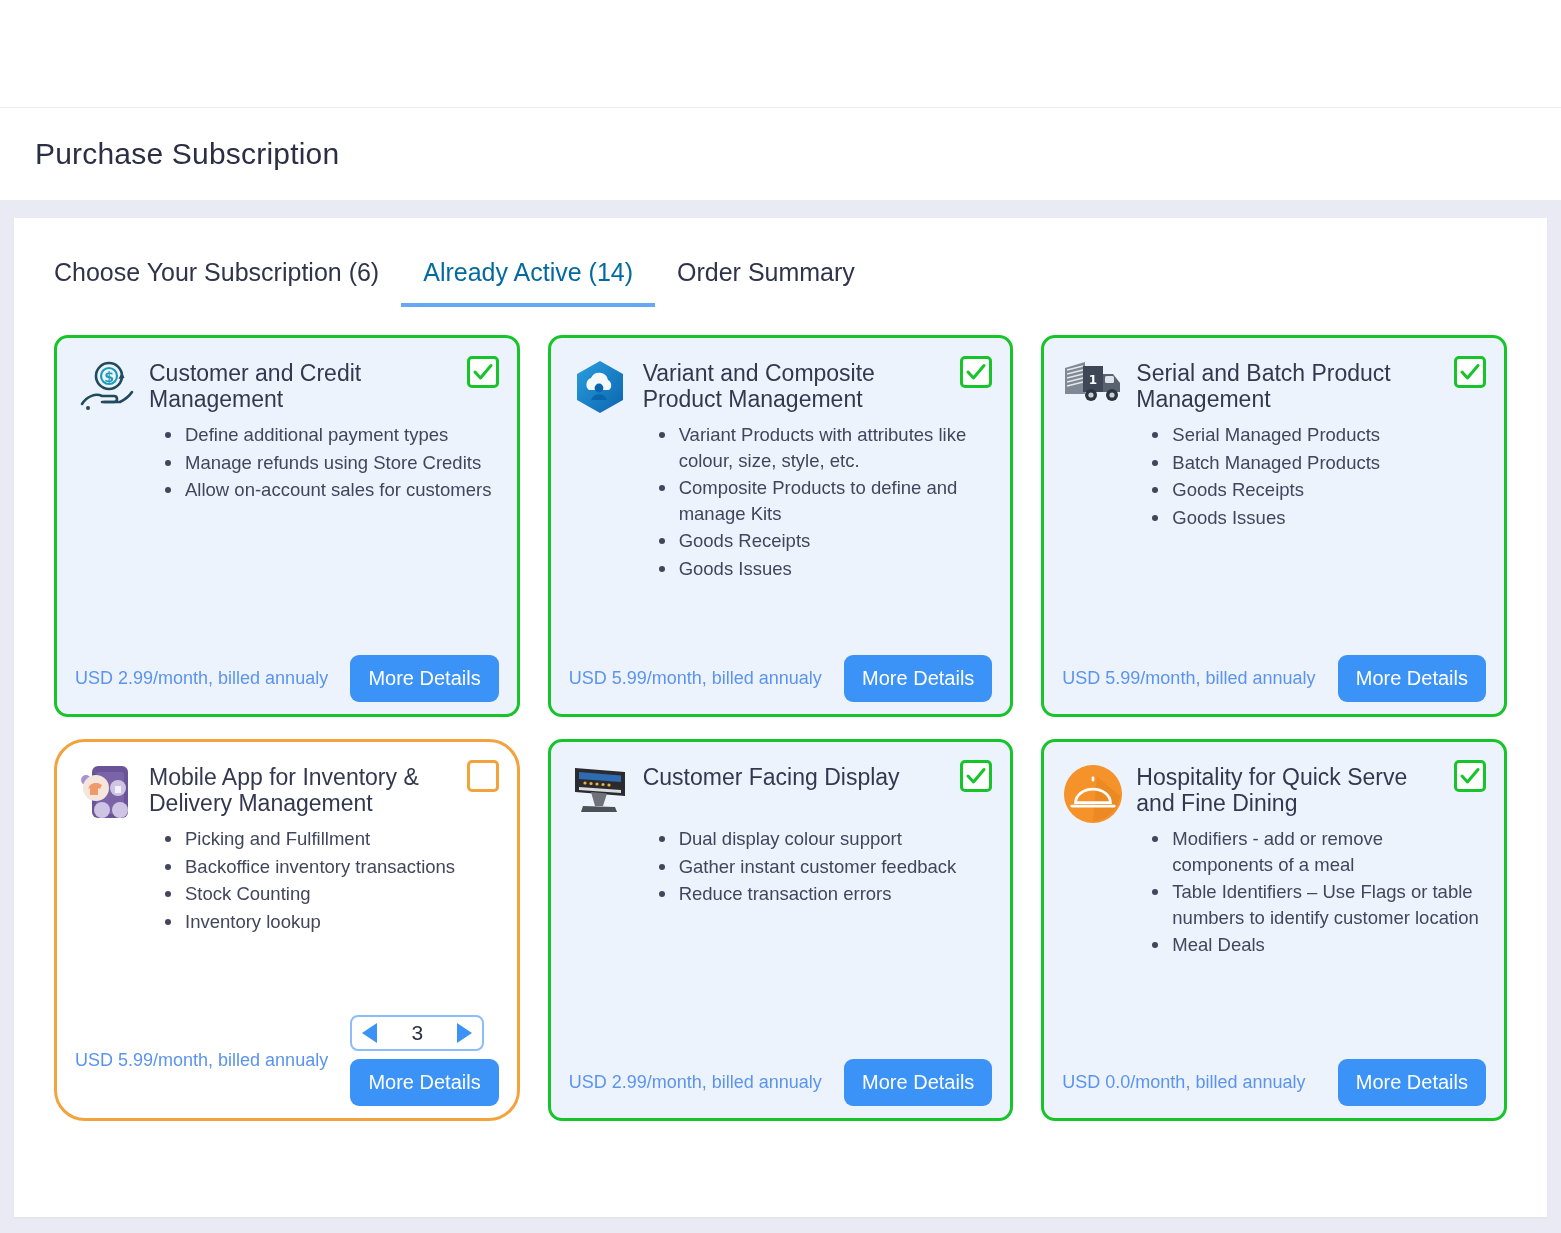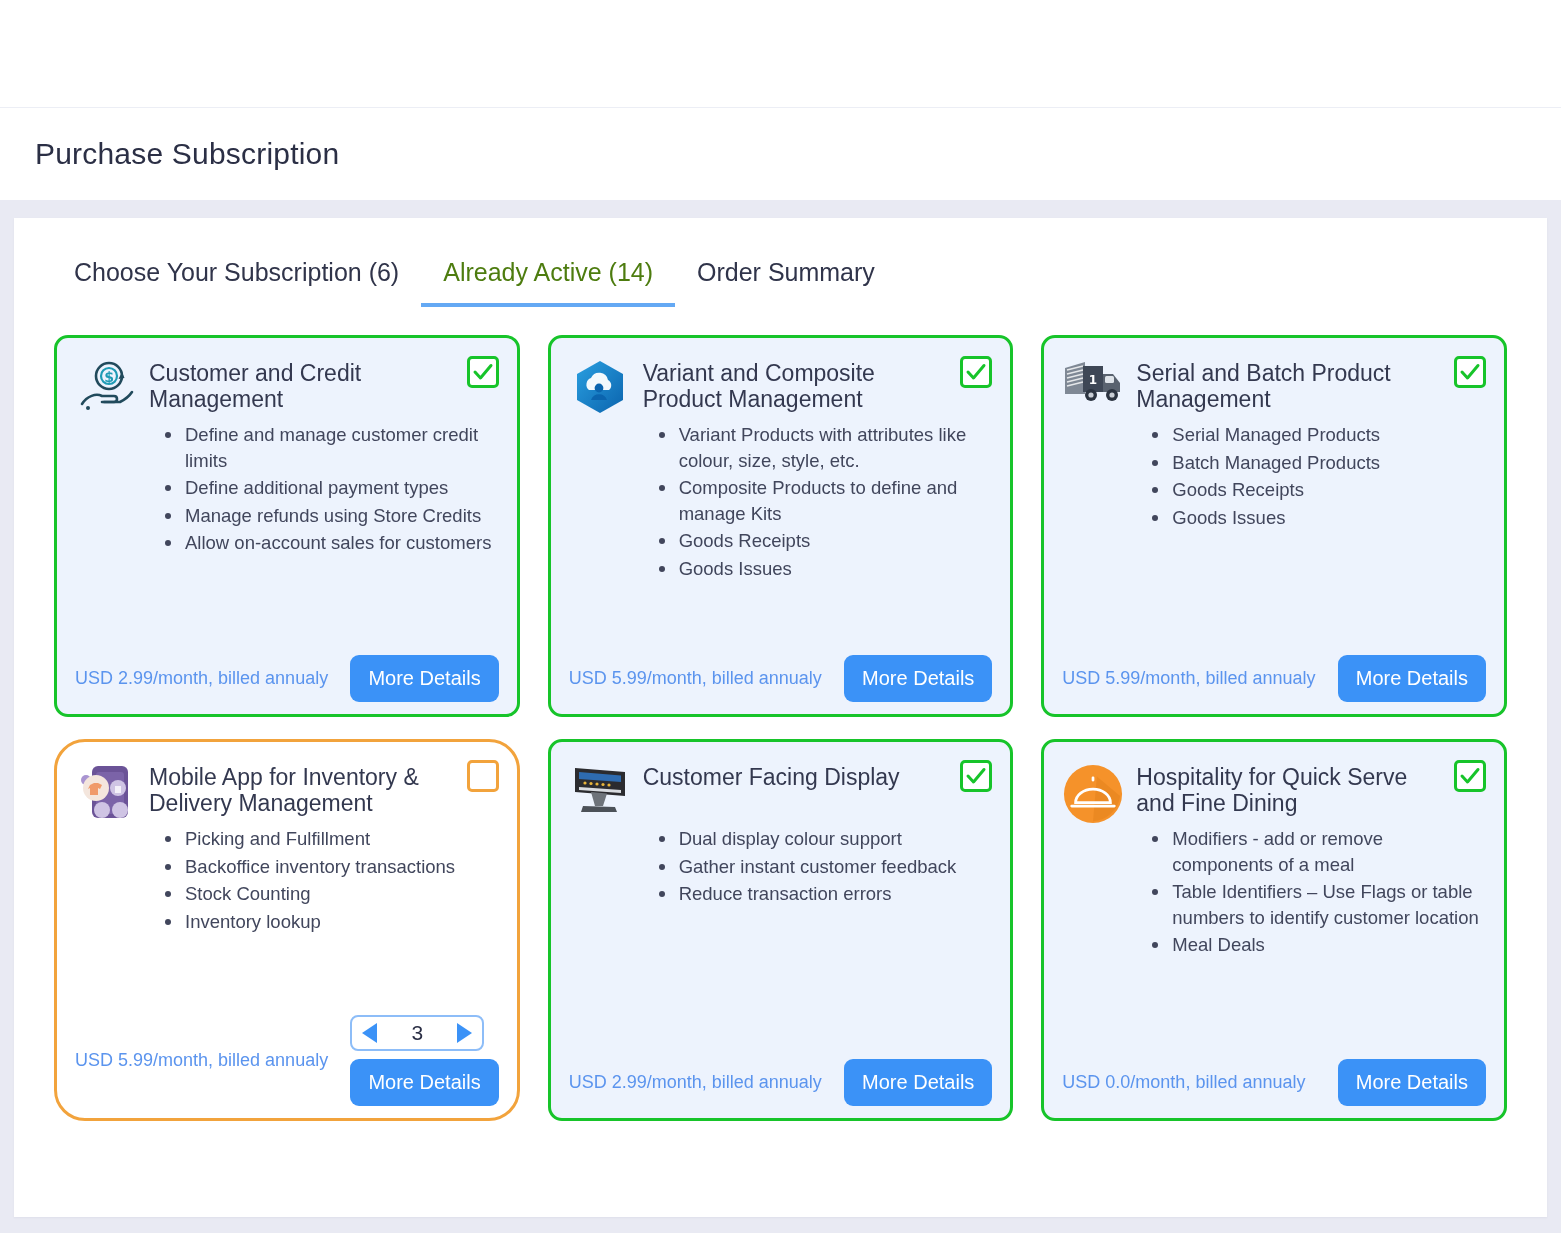--- a/index.html
+++ b/index.html
@@ -52,33 +52,32 @@
     padding: 40px 40px 0 40px;
     box-shadow: 0 1px 2px rgba(60,64,99,.06);
   }
 
   
   .tabs {
     display: flex;
     align-items: flex-start;
     gap: 0;
     margin-bottom: 28px;
-    margin-left: 20px;
   }
   .tab {
     font-size: 25px;
     color: #30344a;
     padding: 0 22px 16px 22px;
     cursor: pointer;
     border-bottom: 4px solid transparent;
     white-space: nowrap;
   }
   .tab:first-child { padding-left: 0; }
   .tab.active {
-    color: #4d7c0f;
+    color: #0369a1;
     border-bottom-color: #64a9f4;
   }
 
   
   .grid {
     display: grid;
     grid-template-columns: repeat(3, 1fr);
     gap: 22px 28px;
   }
   .card {
@@ -263,21 +262,20 @@
         <circle cx="33" cy="18" r="8" fill="none" stroke="#1f9bb5" stroke-width="2.2"></circle>
         <text x="33" y="24" font-size="14" font-family="DejaVu Sans, sans-serif" font-weight="bold" fill="#1f9bb5" text-anchor="middle">$</text>
         <path d="M6 46 C11 38 20 35 26 38 L38 38 C42 38 42 44 38 44 L28 44" fill="none" stroke="#214a5c" stroke-width="2.6" stroke-linecap="round"></path>
         <path d="M26 44 L44 44 C52 40 56 34 56 34" fill="none" stroke="#214a5c" stroke-width="2.6" stroke-linecap="round"></path>
         <circle cx="12" cy="50" r="2" fill="#214a5c"></circle>
       </svg>
             </div>
       <div class="card-title">Customer and Credit Management</div>
     </div>
     <ul class="features">
-            <li>Define and manage customer credit limits</li>
             <li>Define additional payment types</li>
             <li>Manage refunds using Store Credits</li>
             <li>Allow on-account sales for customers</li>
           </ul>
     <div class="card-foot">
       <div class="price">USD 2.99/month, billed annualy</div>
       <div class="foot-right">
 
         <button class="more-btn">More Details</button>
       </div>

